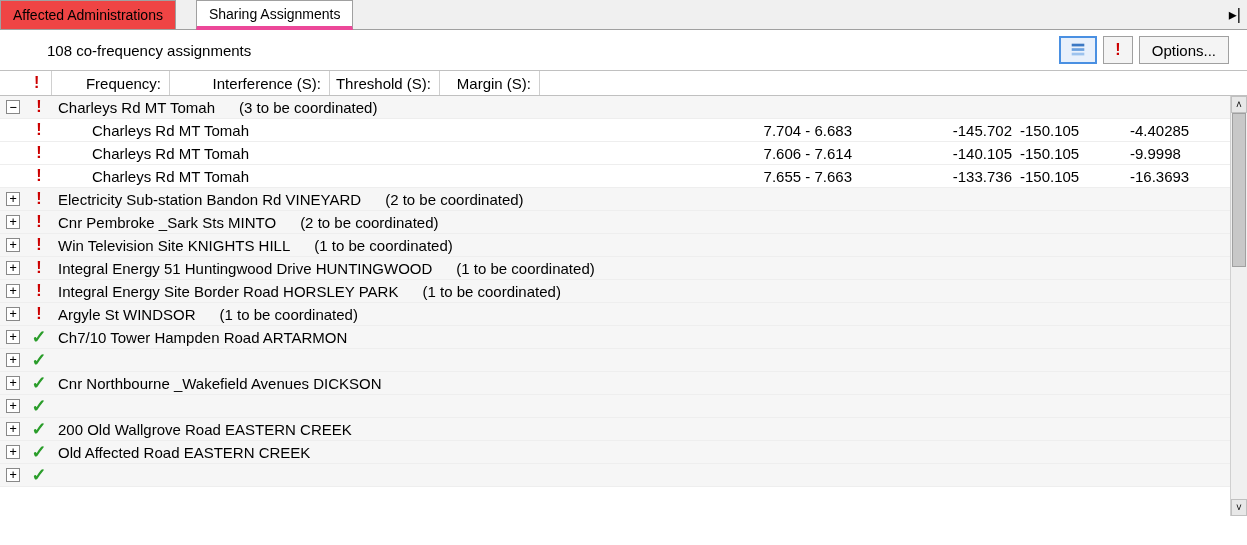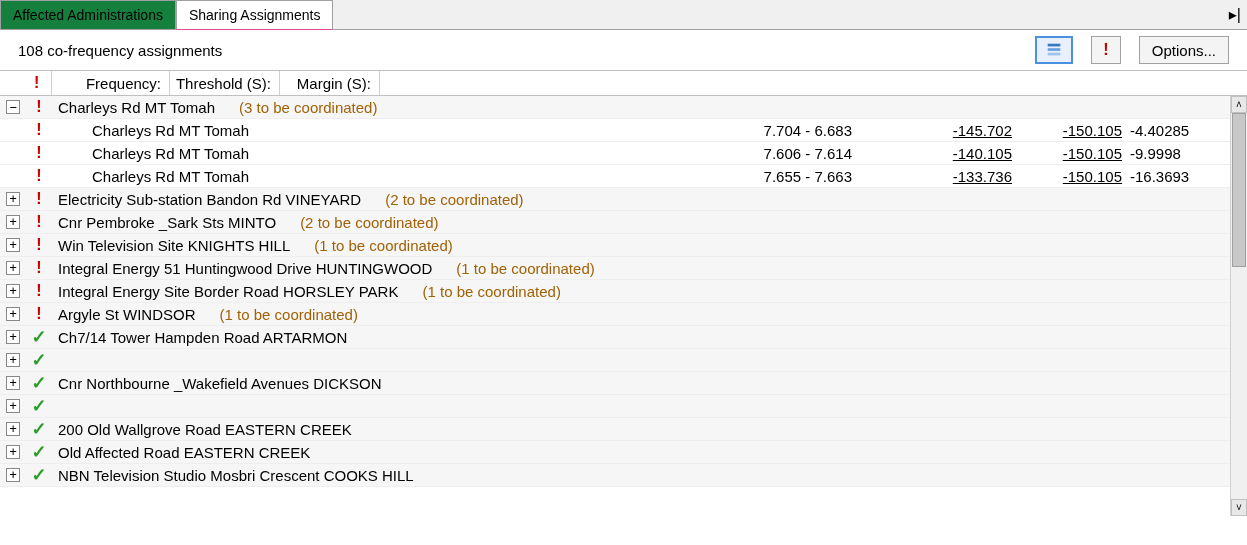--- a/index.html
+++ b/index.html
@@ -16,46 +16,48 @@
     align-items: stretch;
     background: #f0f0f0;
     border-bottom: 1px solid #a0a0a0;
     height: 30px;
     position: relative;
   }
   .tab {
     padding: 5px 12px;
     border: 1px solid #a0a0a0;
     border-bottom: none;
-    background: #15803d;
+    background: #ef4444;
     cursor: pointer;
     white-space: nowrap;
     display: flex;
     align-items: center;
   }
   .tab.active {
     background: #fff;
-    border-bottom: 1px solid #ec4899;
+    border-bottom: 4px solid #ec4899;
     margin-bottom: -1px;
     font-weight: 400;
+    margin-left: 20px;
   }
   .tab-right-arrow {
     margin-left: auto;
     padding: 4px 6px;
     cursor: pointer;
     font-size: 16px;
     display: flex;
     align-items: center;
   }
   .toolbar {
     display: flex;
     align-items: center;
     background: #fff;
     padding: 6px 18px;
-    gap: 18px;
+    gap: 6px;
+    margin-left: 29px;
   }
   .status-label {
     flex: 1;
     font-size: 15px;
   }
   .tb-btn {
     border: 1px solid #a0a0a0;
     background: #f4f4f4;
     padding: 3px 8px;
     min-width: 30px;
@@ -154,29 +156,29 @@
     color: #2a9d2a;
     font-weight: bold;
     font-size: 18px;
   }
   .cell-text {
     padding-left: 6px;
     flex: 1;
     white-space: nowrap;
   }
   .cell-text .note {
-    color: #a16207;
+    color: #000000;
     padding-left: 24px;
   }
   .child .cell-text { padding-left: 40px; }
   .num { text-align: right; }
   .c-recv { width: 286px; overflow: hidden; }
   .c-freq { width: 118px; text-align: right; padding-right: 8px;}
-  .c-intf { width: 160px; text-align: right; padding-right: 8px; text-decoration: underline;}
-  .c-thr  { width: 110px; text-align: right; padding-right: 8px; text-decoration: underline;}
+  .c-intf { width: 160px; text-align: right; padding-right: 8px;}
+  .c-thr  { width: 110px; text-align: left; padding-right: 8px;}
   .c-marg { width: 100px; text-align: left; padding-right: 8px;}
   .scrollbar {
     position: absolute;
     right: 0;
     top: 0;
     bottom: 0;
     width: 17px;
     background: #f0f0f0;
     border-left: 1px solid #d0d0d0;
     display: flex;
@@ -230,20 +232,23 @@
 </div>
 
 <div class="header-row">
   <div class="hcell col-exp"></div>
   <div class="hcell col-status">
     <span class="ex-icon">!</span>
   </div>
   <div class="hcell col-freq right">
     <span>Frequency:</span>
   </div>
+  <div class="hcell col-intf right">
+    <span>Interference (S):</span>
+  </div>
   <div class="hcell col-thr right">
     <span>Threshold (S):</span>
   </div>
   <div class="hcell col-marg right">
     <span>Margin (S):</span>
   </div>
 </div>
 
 <div class="grid" style="height:420px;">
   <div class="scroll-area" id="rows" style="padding-right:17px;">
@@ -343,21 +348,21 @@
         </div>
         <div class="cell-text">Argyle St WINDSOR<span class="note">(1 to be coordinated)</span></div>
       </div>
       <div class="row group">
         <div class="cell-exp">
           <span class="exp-btn">+</span>
         </div>
         <div class="cell-status">
           <span class="ok-icon">✓</span>
         </div>
-        <div class="cell-text">Ch7/14 Tower  Hampden Road  ARTARMON</div>
+        <div class="cell-text">Ch7/10 Tower  Hampden Road  ARTARMON</div>
       </div>
       <div class="row group">
         <div class="cell-exp">
           <span class="exp-btn">+</span>
         </div>
         <div class="cell-status">
           <span class="ok-icon">✓</span>
         </div>
       </div>
       <div class="row group">
@@ -395,21 +400,20 @@
         </div>
         <div class="cell-text">Old Affected Road EASTERN CREEK</div>
       </div>
       <div class="row group">
         <div class="cell-exp">
           <span class="exp-btn">+</span>
         </div>
         <div class="cell-status">
           <span class="ok-icon">✓</span>
         </div>
-        <div class="cell-text">NBN Television Studio Mosbri Crescent COOKS HILL</div>
       </div>
     </div>
   <div class="scrollbar">
     <div class="sb-btn">
         <span>˄</span>
       </div>
     <div class="sb-track">
       <div class="sb-thumb"></div>
     </div>
     <div class="sb-btn">

